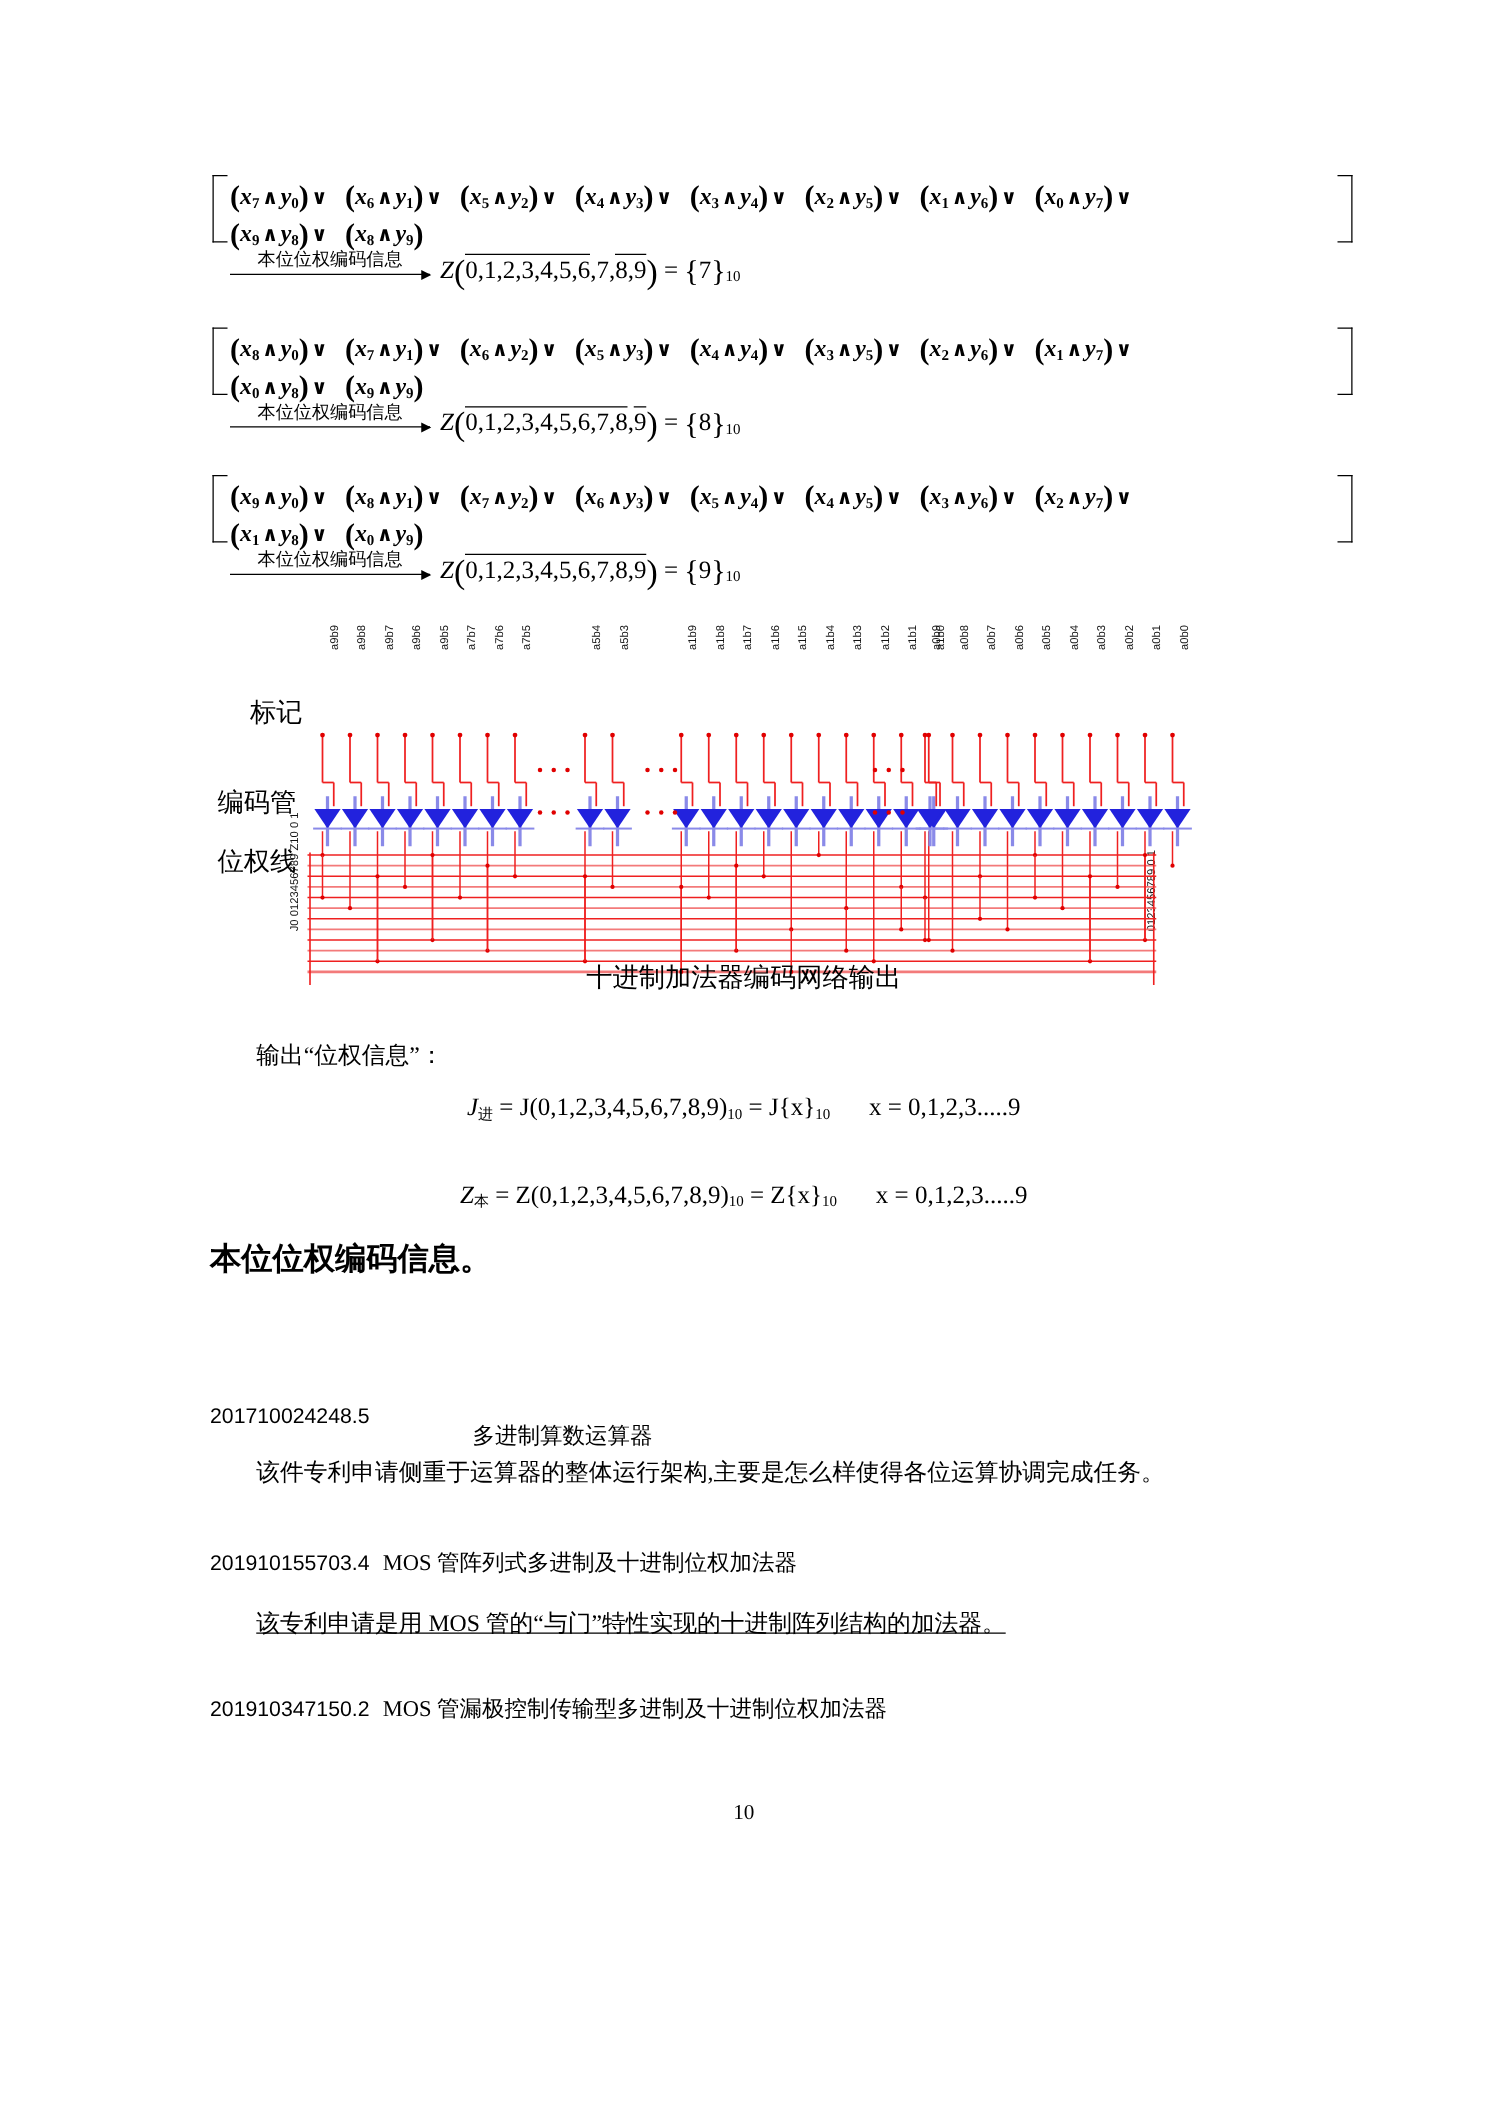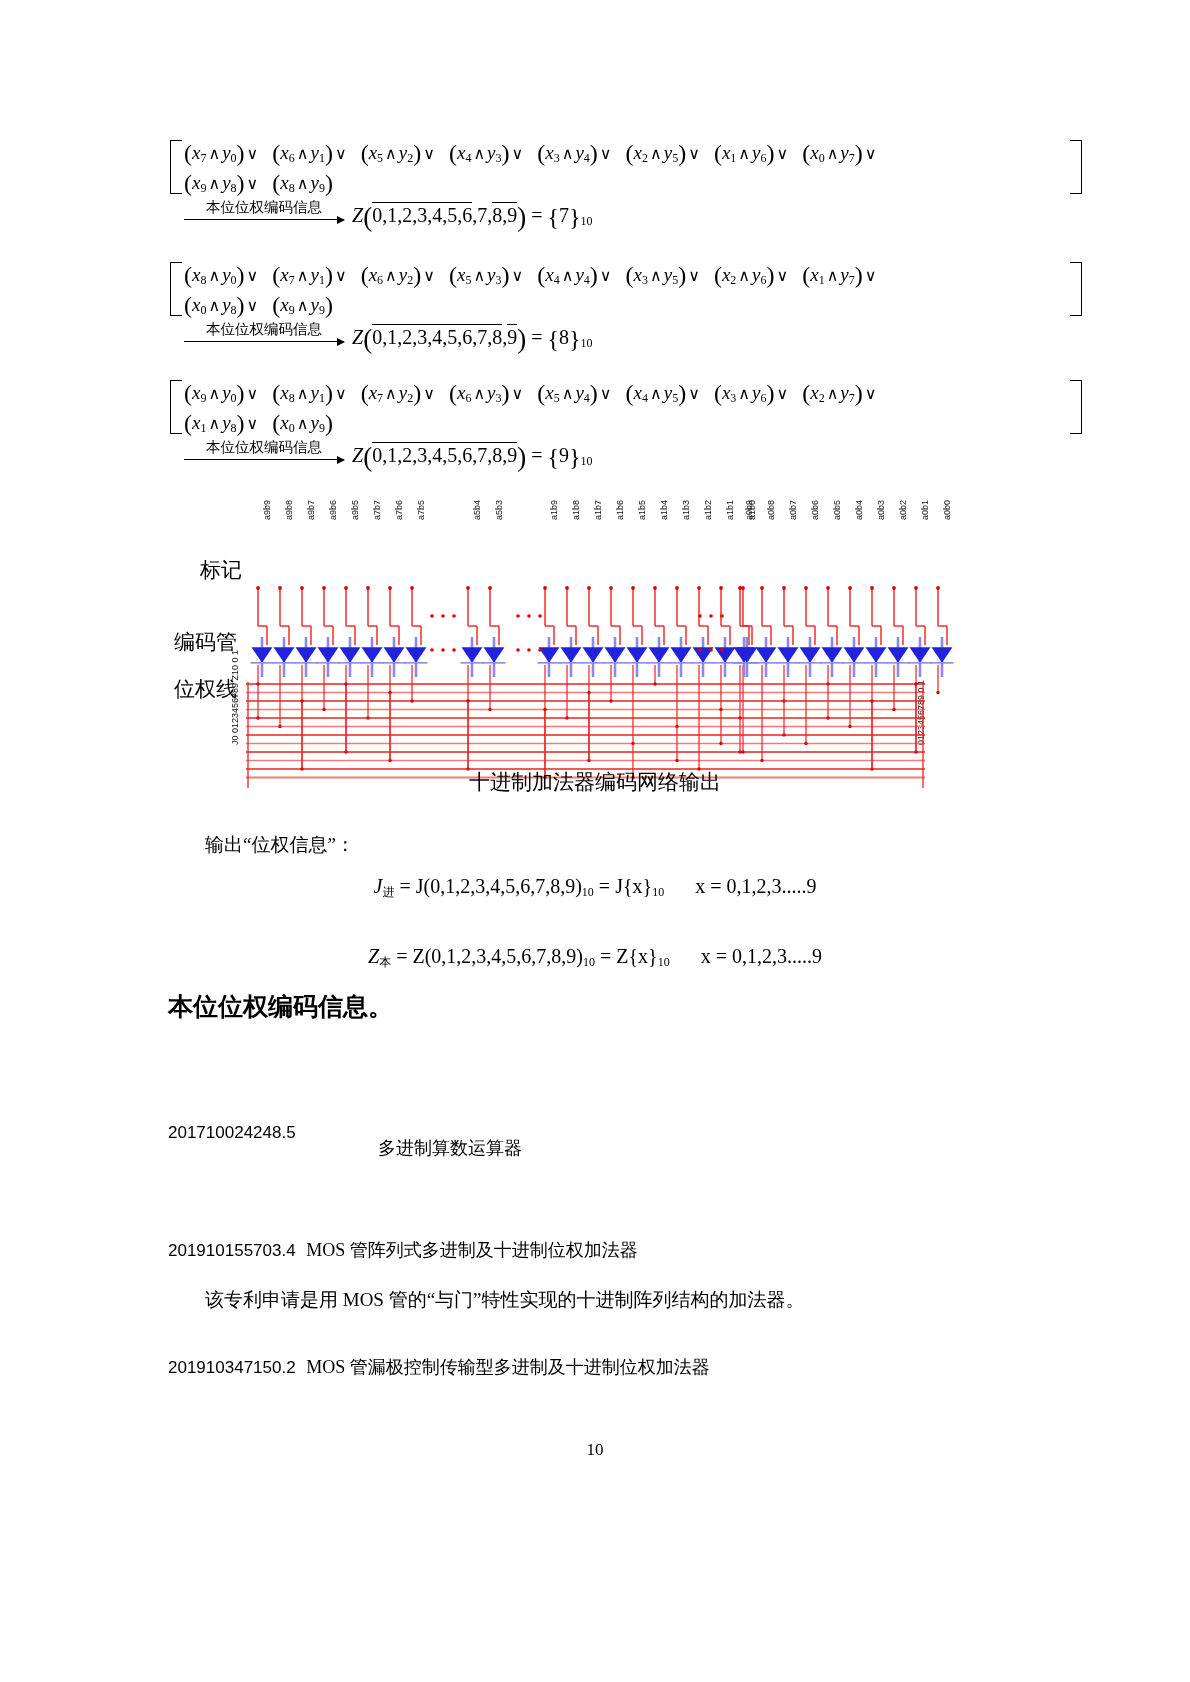--- a/index.html
+++ b/index.html
@@ -6,21 +6,21 @@
   html, body { margin:0; padding:0; background:#ffffff; }
   body {
     width:1190px; height:1682px; position:relative;
     font-family:"Liberation Serif","DejaVu Serif",serif;
     color:#000000; overflow:hidden;
   }
   .page { position:absolute; left:0; top:0; width:1190px; height:1682px; }
 
   
   .mathblock { position:absolute; font-family:"Liberation Serif","DejaVu Serif",serif; }
-  .mrow { white-space:nowrap; font-size:19px; line-height:29px; }
+  .mrow { white-space:nowrap; font-size:19px; line-height:40px;font-weight:bold; }
   .term { display:inline-block; margin-right:14px; }
   .paren { font-size:24px; vertical-align:-2px; }
   .var { font-style:italic; font-size:19px; }
   sub.s { font-size:12px; font-style:normal; vertical-align:-3px; }
   .wedge { font-size:16px; padding:0 2px; }
   .vee { font-size:16px; padding-left:2px; }
 
   .brk {
     position:absolute; width:11px;
     border-top:1.6px solid #000; border-bottom:1.6px solid #000;
@@ -535,26 +535,27 @@
     <span style="padding-left:26px;">x = 0,1,2,3.....9</span>
   </div>
 
   <div class="bold-head" style="left:168px; top:990px;">本位位权编码信息。</div>
 
 
   <div class="patentline" style="left:168px; top:1122px;">
     <span class="pnum">201710024248.5</span>
   </div>
   <div class="patentline" style="left:378px; top:1136px;">多进制算数运算器</div>
+  <div class="ptext" style="left:205px; top:1164px; width:930px;">该件专利申请侧重于运算器的整体运行架构,主要是怎么样使得各位运算协调完成任务。</div>
 
   <div class="patentline" style="left:168px; top:1238px;">
     <span class="pnum">201910155703.4</span>
     <span style="padding-left:6px;">MOS 管阵列式多进制及十进制位权加法器</span>
   </div>
-  <div class="ptext" style="left:205px; top:1285px; width:930px;">该专利申请是用 MOS 管的“与门”特性实现的十进制阵列结构的加法器。</div>
+  <div class="ptext" style="left:205px; top:1285px; width:930px;text-decoration:underline;">该专利申请是用 MOS 管的“与门”特性实现的十进制阵列结构的加法器。</div>
 
   <div class="patentline" style="left:168px; top:1355px;">
     <span class="pnum">201910347150.2</span>
     <span style="padding-left:6px;">MOS 管漏极控制传输型多进制及十进制位权加法器</span>
   </div>
 
   <div class="pagenum" style="top:1440px;">10</div>
 </div>
 
 </body></html>

